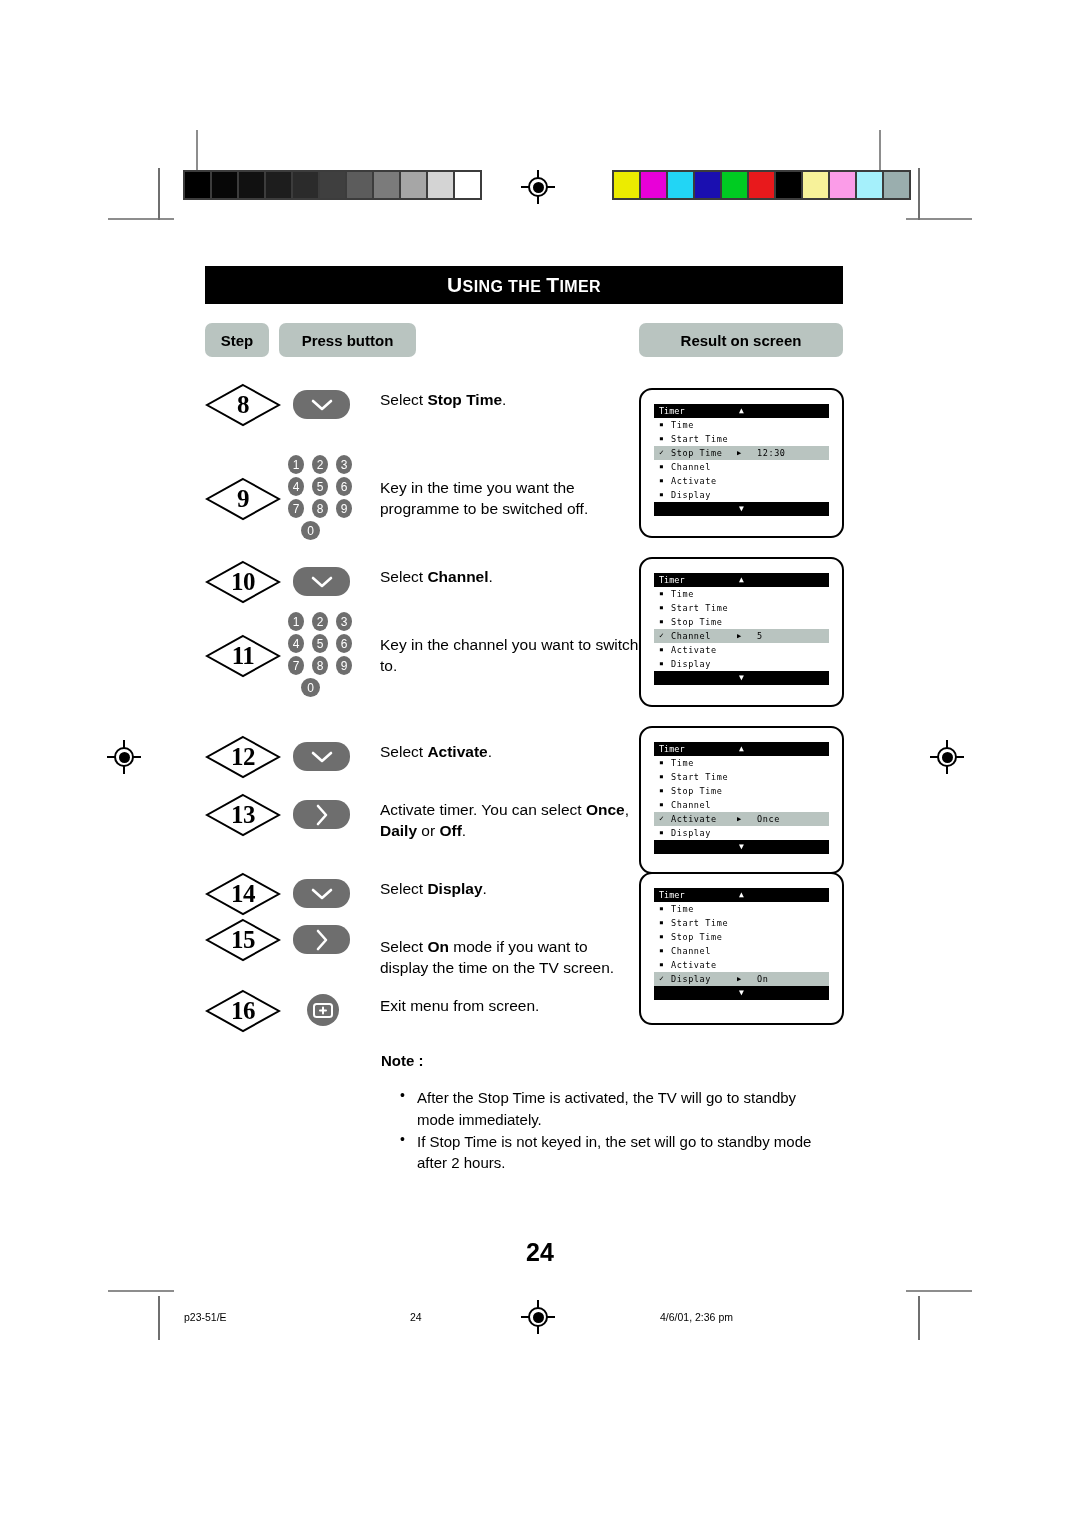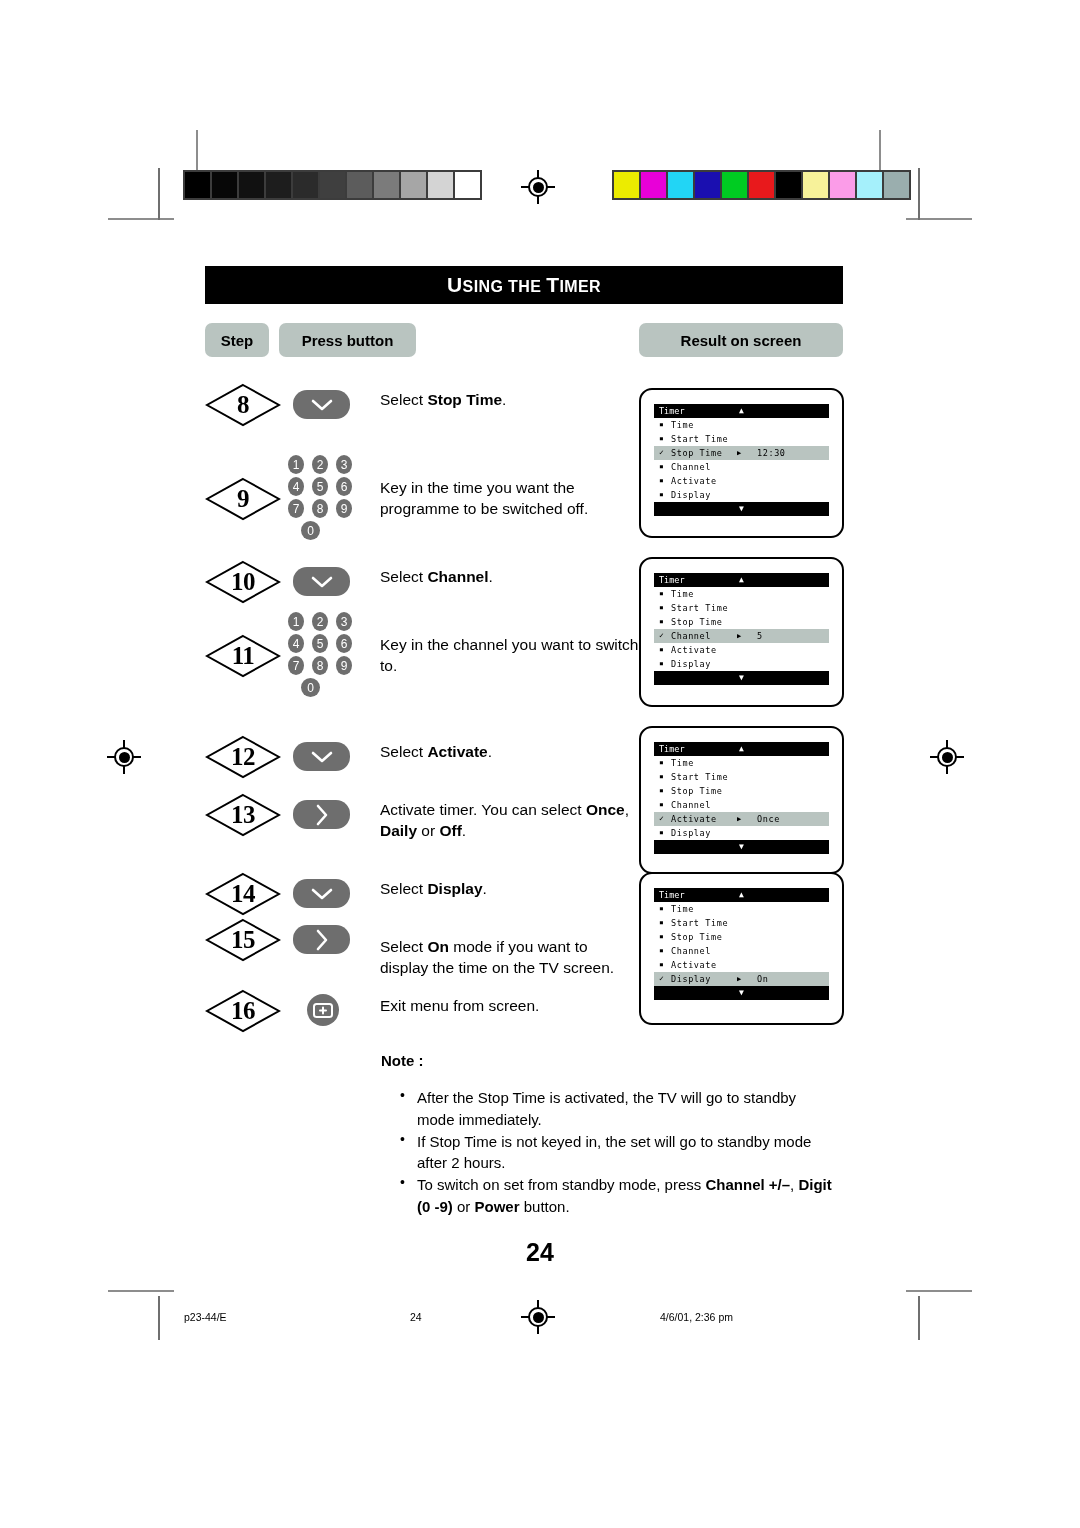--- a/index.html
+++ b/index.html
@@ -738,22 +738,21 @@
         </div>
       </div>
     </div>
   </div>
 
 <div class="note">
   <div class="note-head">Note :</div>
   <ul id="note-list">
       <li><span>After the Stop Time is activated, the TV will go to standby mode immediately.</span></li>
       <li><span>If Stop Time is not keyed in,  the set will go to standby mode after 2 hours.</span></li>
-      <li><span>To switch on set from standby mode, press </span><b>Channel +/–</b><span>, </span><b>Digit (0 -9)</b><span> or </span><b>Power</b><span> button.</span></li>
     </ul>
 </div>
 
 <div class="page-no">24</div>
 
 <div class="footer-rule" style="left:158px;top:1296px;width:760px;height:0;"></div>
-<div class="footer-txt" style="left:184px;top:1311px;">p23-44/E</div>
+<div class="footer-txt" style="left:184px;top:1311px;">p23-51/E</div>
 <div class="footer-txt" style="left:410px;top:1311px;">24</div>
 <div class="footer-txt" style="left:660px;top:1311px;">4/6/01, 2:36 pm</div>
 
 </body></html>

